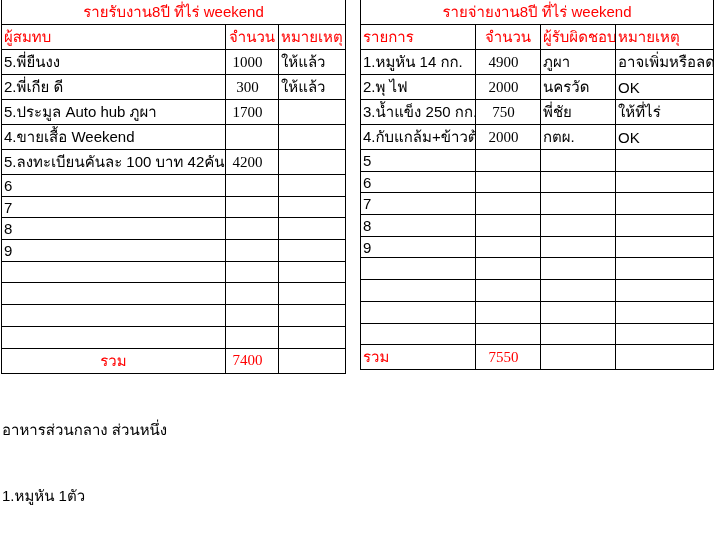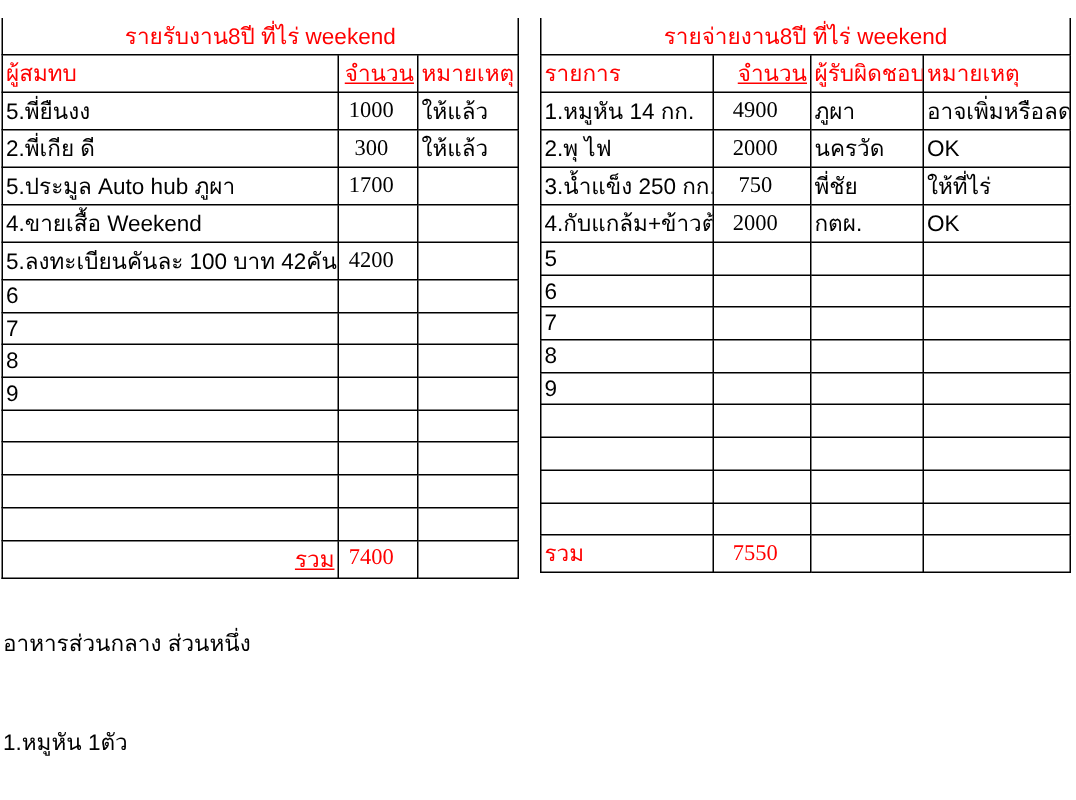--- a/index.html
+++ b/index.html
@@ -6,39 +6,39 @@
   body {
     width:717px; height:533px;
     background:#ffffff;
     font-family:"Liberation Sans","DejaVu Sans",sans-serif;
     font-size:15px; color:#000;
     position:relative; overflow:hidden;
   }
   table {
     border-collapse:collapse;
     table-layout:fixed;
-    position:absolute; top:12px;
+    position:absolute; top:0;
   }
   #income-table { left:1px; width:344px; }
   #expense-table { left:360px; width:353px;border-radius:13px; }
   td {
     border:1px solid #000;
     height:20.7px;
     padding:0 2px;
     overflow:hidden;
     white-space:nowrap;
     vertical-align:middle;
   }
   tr.title-row td {
     border-top:none;
     text-align:center;
   }
   .red { color:#ff0000; }
   td.num { text-align:center; padding-right:11px;font-family:Liberation Serif, serif; }
-  td.center { text-align:right;text-decoration:underline; }
+  td.center { text-align:center; }
   #income-table col.c1 { width:224px; }
   #income-table col.c2 { width:53px; }
   #income-table col.c3 { width:67px; }
   #expense-table col.c1 { width:115px; }
   #expense-table col.c2 { width:65px; }
   #expense-table col.c3 { width:75px; }
   #expense-table col.c4 { width:98px; }
   #notes-block {
     position:absolute;
     left:2px; top:376px;

